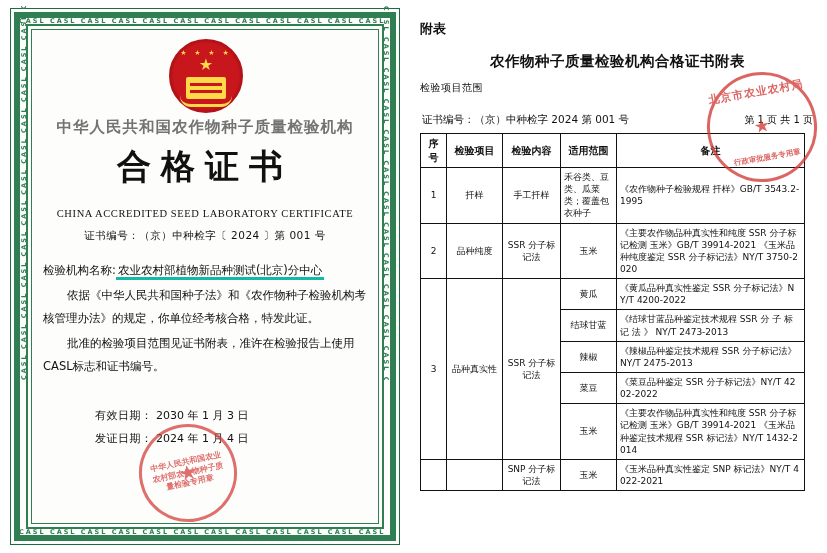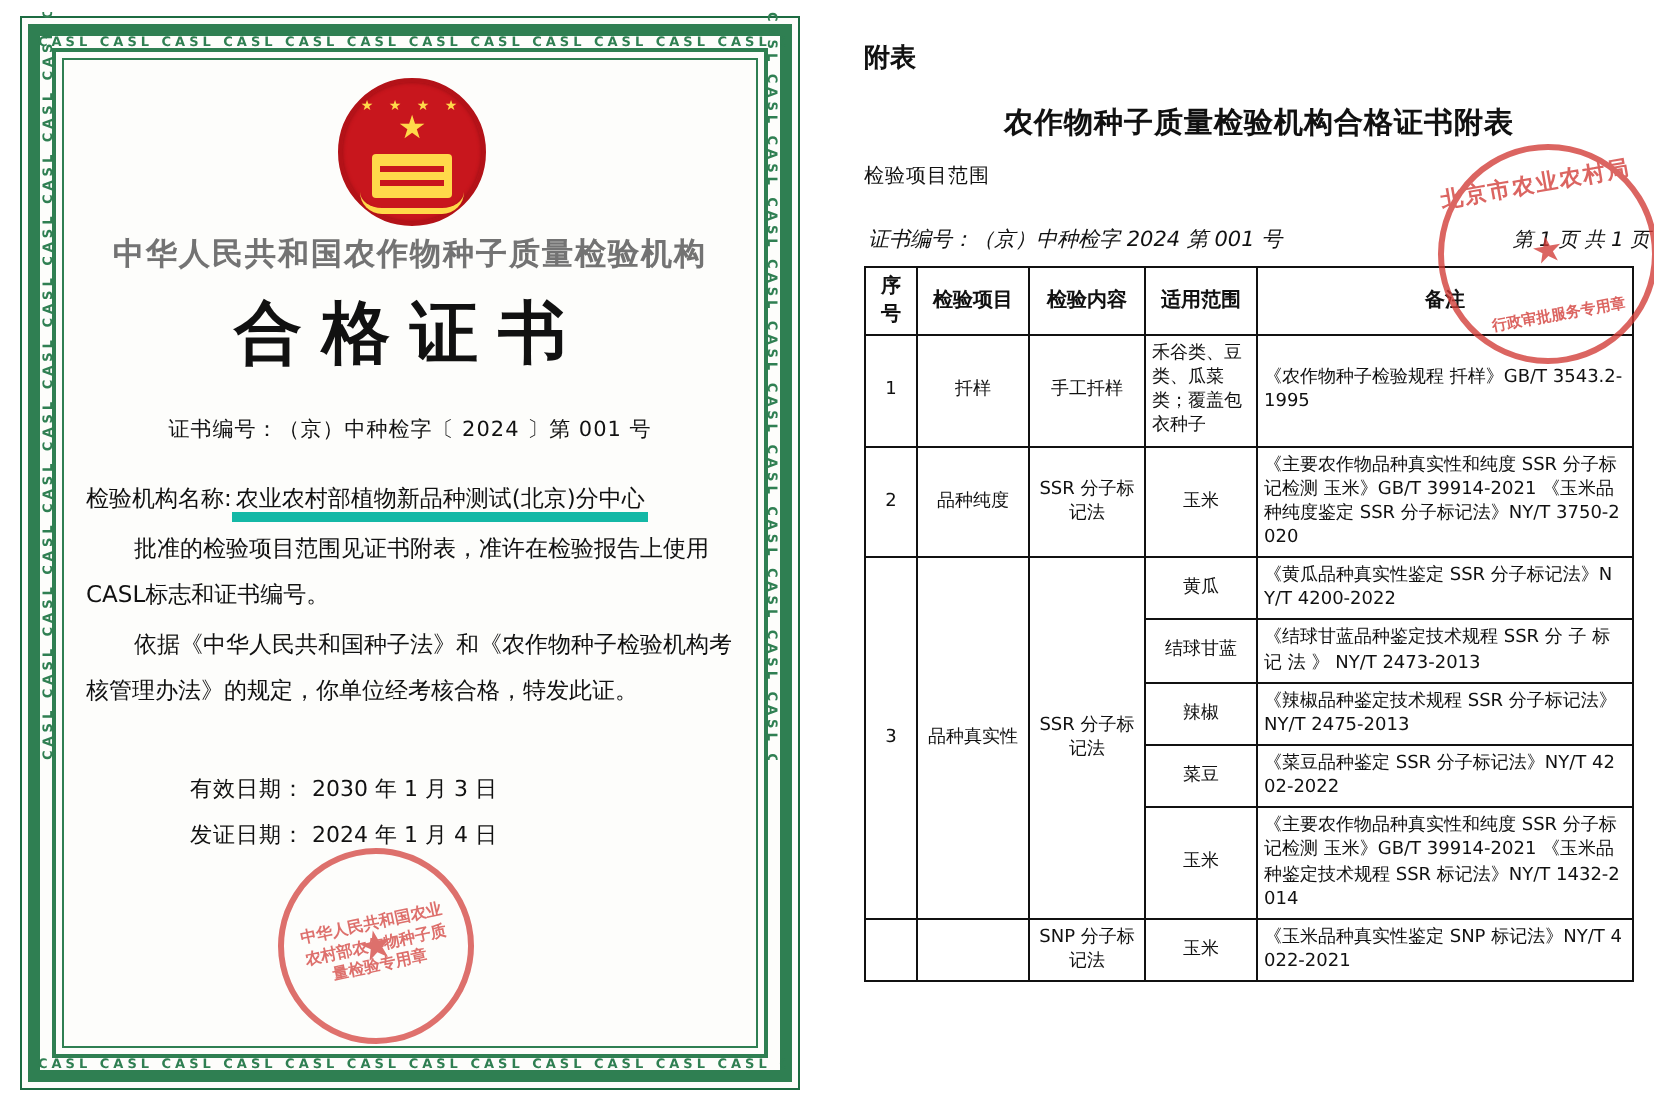--- a/index.html
+++ b/index.html
@@ -98,21 +98,21 @@
     font-family:"DejaVu Sans", sans-serif;letter-spacing:0.5px;
   }
   .cert-body{
     font-size:11.5px;line-height:2.0;color:#111;
     font-family:"DejaVu Sans", sans-serif;
     padding:0 6px;
   }
   .cert-body p{margin:0 0 2px 0;}
   .indent{text-indent:24px;}
   .underline-name{
-    border-bottom:5px solid #14b8a6;padding:0 2px;
+    border-bottom:3px solid #14b8a6;padding:0 2px;
   }
   .cert-dates{
     margin-top:26px;font-size:11px;font-family:"DejaVu Sans", sans-serif;
     padding-left:58px;line-height:2.1;
   }
   .cert-dates .lbl{letter-spacing:0.5px;}
   .stamp{
     position:absolute;left:128px;bottom:22px;width:92px;height:92px;
     border-radius:50%;border:3px solid #d23a36;
     opacity:.72;transform:rotate(-12deg);
@@ -123,29 +123,29 @@
     font-weight:bold;
   }
   .stamp .star{
     position:absolute;left:50%;top:50%;transform:translate(-50%,-50%);
     font-size:20px;
   }
   .stamp span.txt{padding:0 10px;}
 
   
   .annex{
-    position:absolute;left:432px;top:20px;width:395px;
+    position:absolute;left:420px;top:20px;width:395px;
     font-family:"DejaVu Sans", sans-serif;
   }
   .annex-tag{font-size:13px;font-weight:bold;margin-bottom:14px;}
   .annex-title{text-align:center;font-size:14.5px;font-weight:bold;margin-bottom:10px;letter-spacing:.5px;}
   .annex-sub{text-align:left;font-size:10px;font-weight:normal;margin-bottom:12px;letter-spacing:.5px;}
   .annex-meta{
     display:flex;justify-content:space-between;align-items:flex-end;
-    font-size:10.5px;margin:18px 2px 6px 2px;font-style:italic;
+    font-size:10.5px;margin:18px 2px 6px 2px;
   }
   .annex-meta .right{font-size:10px;}
   table{
     border-collapse:collapse;width:385px;table-layout:fixed;
     font-size:9px;
     padding-left:19px;
   }
   th,td{
     border:1px solid #111;
     padding:3px 3px;
@@ -191,31 +191,32 @@
       <div class="emblem-circle">
         <div class="emblem-stars-small">★ ★ ★ ★</div>
         <div class="emblem-star">★</div>
         <div class="emblem-gate"></div>
         <div class="emblem-gear"></div>
       </div>
     </div>
 
     <div class="org-line">中华人民共和国农作物种子质量检验机构</div>
     <div class="cert-title">合格证书</div>
+    <div class="cert-title-en">CHINA ACCREDITED SEED LABORATORY CERTIFICATE</div>
 
     <div class="cert-no">
       <span>证书编号：</span><span>（京）中种检字〔 2024 〕第 001 号</span>
     </div>
 
     <div class="cert-body">
       <p>
         <span>检验机构名称:</span><span class="underline-name">农业农村部植物新品种测试(北京)分中心</span>
       </p>
+      <p class="indent">依据《中华人民共和国种子法》和《农作物种子检验机构考核管理办法》的规定，你单位经考核合格，特发此证。</p>
       <p class="indent">批准的检验项目范围见证书附表，准许在检验报告上使用CASL标志和证书编号。</p>
-      <p class="indent">依据《中华人民共和国种子法》和《农作物种子检验机构考核管理办法》的规定，你单位经考核合格，特发此证。</p>
     </div>
 
     <div class="cert-dates">
       <div>
         <span class="lbl">有效日期：</span>
         <span>2030 年 1 月 3 日</span>
       </div>
       <div>
         <span class="lbl">发证日期：</span>
         <span>2024 年 1 月 4 日</span>

